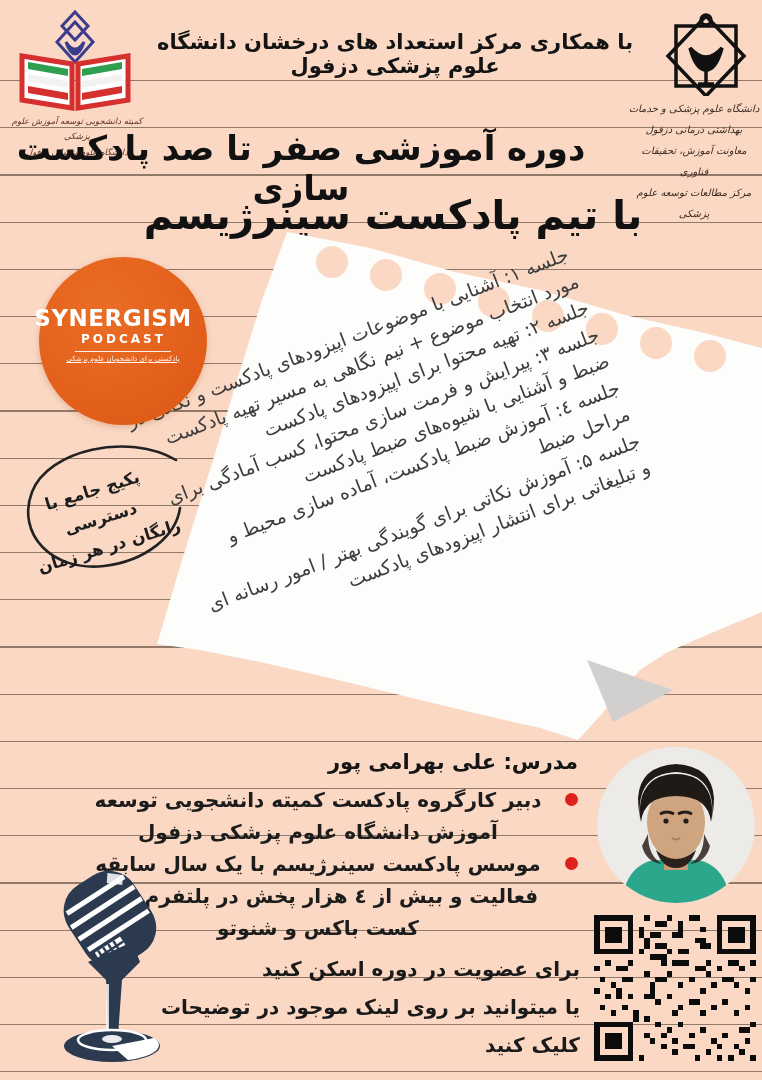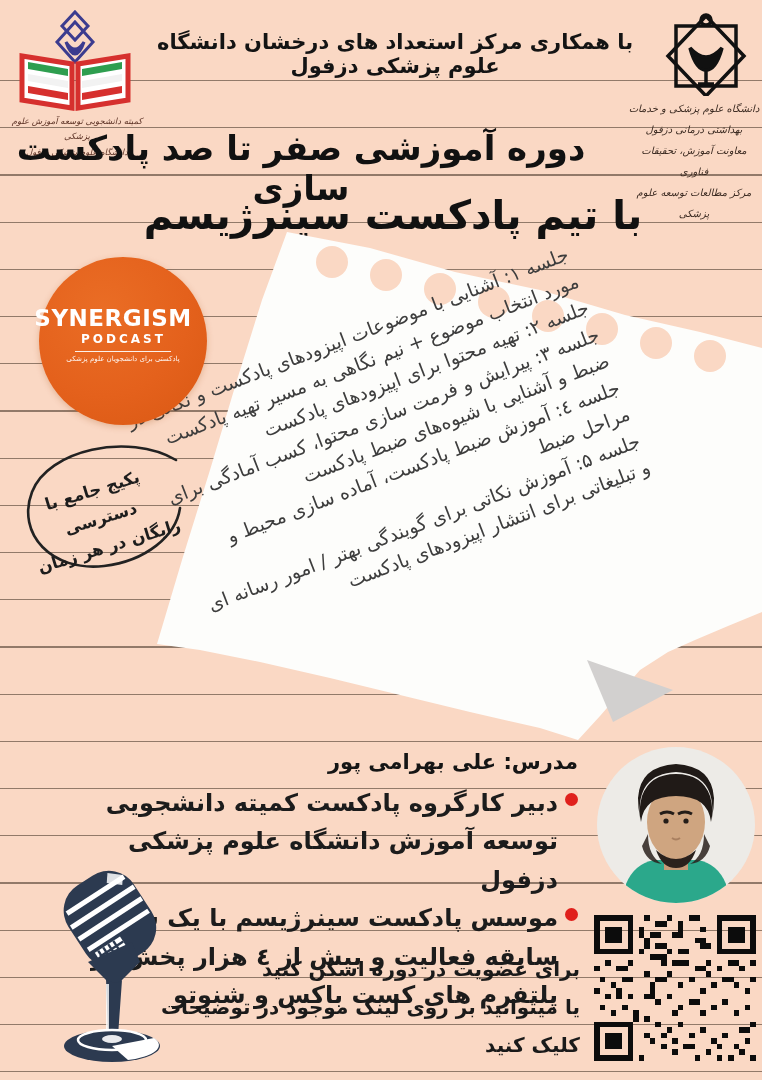--- a/index.html
+++ b/index.html
@@ -27,36 +27,36 @@
   
   .syn-circle{left:39px;top:257px;width:168px;height:168px;border-radius:50%;
     background:radial-gradient(circle at 38% 32%,#ea6d25 0%,#e4611c 55%,#d95813 100%);
     box-shadow:0 2px 6px rgba(160,70,10,.25);}
   .syn-inner{position:absolute;left:0;top:48px;width:100%;text-align:center;color:#fff;}
   .syn-row{display:flex;align-items:flex-end;justify-content:center;gap:20px;}
   .syn-name{font-size:23px;font-weight:700;letter-spacing:.5px;}
   .syn-sub{font-size:12px;font-weight:700;letter-spacing:3px;margin:1px 14px 0 15px;
     text-align:center;}
   .syn-div{margin:5px auto 3px;width:96px;border-top:1px solid #fff;opacity:.9;}
-  .syn-tag{font-size:7px;opacity:.95;direction:rtl;}
+  .syn-tag{font-size:7px;opacity:.95;direction:rtl;text-decoration:underline;}
   
   .stamp{left:8px;top:424px;width:190px;height:165px;}
   .stamp-text{position:absolute;left:18px;top:52px;width:150px;text-align:center;
     transform:rotate(-17deg);direction:rtl;color:#1d1d1d;font-size:16.5px;
     font-weight:600;line-height:1.75;}
   
   .note-text{left:152px;top:316px;width:472px;transform:rotate(-21deg);
     direction:rtl;text-align:right;font-size:19px;line-height:1.5;
     color:#3d3d3d;font-weight:500;}
   
   .inst-name{right:184px;top:750px;width:420px;direction:rtl;text-align:right;
     font-size:21px;font-weight:700;color:#151515;}
   .inst-bullets{right:184px;top:784px;width:500px;direction:rtl;}
-  .bullet-item{position:relative;padding-right:20px;font-size:24px;
-    line-height:1.6;color:#1c1c1c;font-weight:600;text-align:right;}
+  .bullet-item{position:relative;padding-right:20px;font-size:20px;
+    line-height:1.6;color:#1c1c1c;font-weight:600;text-align:center;}
   .bullet-dot{position:absolute;right:0;top:9px;width:13px;height:13px;
     border-radius:50%;background:#e0201c;}
   
   .footer{right:182px;top:950px;width:470px;direction:rtl;text-align:right;
     font-size:20px;font-weight:700;color:#1a1a1a;line-height:1.9;}
 </style>
 </head>
 <body>
 
 <div id="poster">

